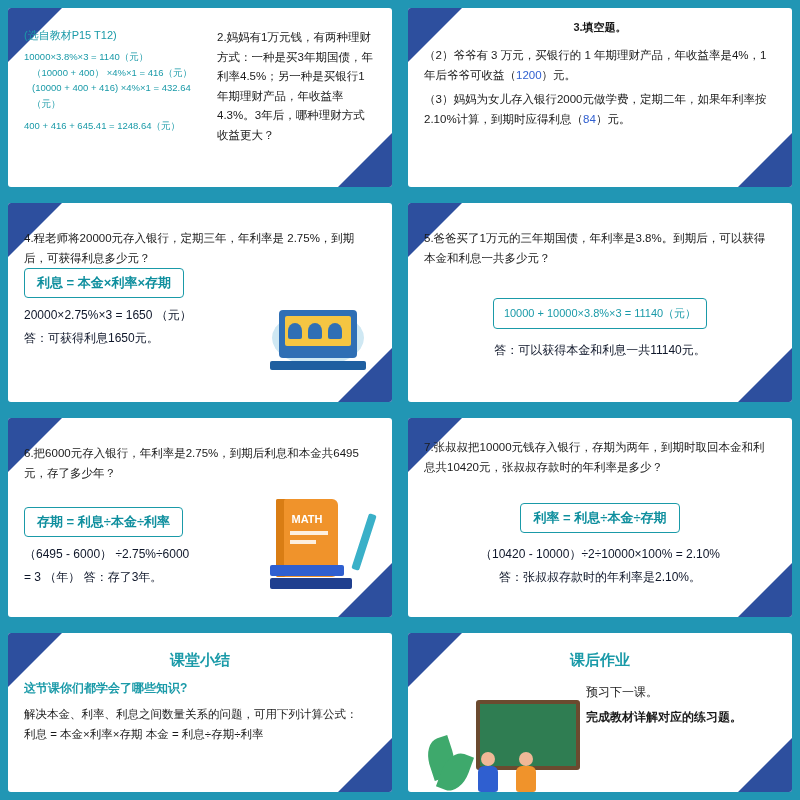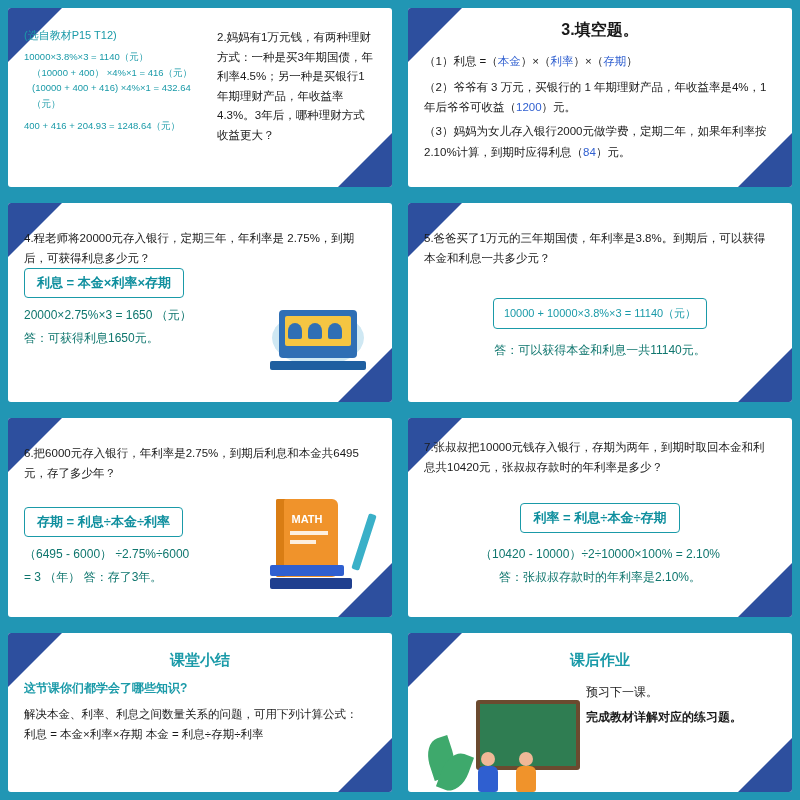--- a/index.html
+++ b/index.html
@@ -50,21 +50,21 @@
   .centerbox{
     border:1.5px solid #1a9aa8;border-radius:4px;
     padding:7px 10px;display:inline-block;
     color:#1a9aa8;font-size:11px;
   }
   .formula-box{
     border:1.5px solid #1a9aa8;border-radius:4px;
     padding:5px 12px;display:inline-block;
     color:#0f8f9e;font-size:13px;font-weight:bold;
   }
-  .ans{color:#0f766e;font-size:12px;line-height:1.9;}
+  .ans{color:#0f172a;font-size:12px;line-height:1.9;}
   .slide-head{
     text-align:center;color:#1a9aa8;font-size:15px;font-weight:bold;
     margin-top:4px;margin-bottom:10px;
   }
   .sub-q{color:#1a9aa8;font-size:12px;font-weight:bold;margin-bottom:8px;}
   .body-txt{color:#1a1a1a;font-size:11.5px;line-height:1.7;}
   .hw-line{color:#1a1a1a;font-size:12px;line-height:2.1;}
   .hw-bold{color:#1a1a1a;font-size:12px;font-weight:bold;line-height:2.1;}
 
   
@@ -107,36 +107,33 @@
 
   <div class="slide">
     <div class="corner-tl"></div>
     <div class="corner-br"></div>
     <div class="content s1">
       <div class="left">
         <div class="teal" style="font-size:11px;margin-bottom:6px;">(选自教材P15 T12)</div>
         <div class="small-calc">10000×3.8%×3 = 1140（元）</div>
         <div class="small-calc" style="padding-left:8px;">（10000 + 400） ×4%×1 = 416（元）</div>
         <div class="small-calc" style="padding-left:8px;">(10000 + 400 + 416) ×4%×1 = 432.64（元）</div>
-        <div class="small-calc" style="margin-top:6px;">400 + 416 + 204.93 = 1248.64（元）</div>
+        <div class="small-calc" style="margin-top:6px;">400 + 416 + 645.41 = 1248.64（元）</div>
       </div>
       <div class="right">
         <div class="q-title">2.妈妈有1万元钱，有两种理财方式：一种是买3年期国债，年利率4.5%；另一种是买银行1年期理财产品，年收益率4.3%。3年后，哪种理财方式收益更大？</div>
       </div>
     </div>
   </div>
 
   <div class="slide">
     <div class="corner-tl"></div>
     <div class="corner-br"></div>
     <div class="content" style="padding-top:12px;">
-      <div style="text-align:center;color:#1a1a1a;font-size:16px;font-weight:bold;margin-bottom:10px;">3.填空题。</div>
-      <div class="q-title-strong" style="margin-bottom:6px;">
-        <span>（1）利息 =（</span><span class="blue">本金</span><span>）×（</span><span class="blue">利率</span><span>）×（</span><span class="blue">存期</span><span>）</span>
-      </div>
+      <div style="text-align:center;color:#1a1a1a;font-size:11px;font-weight:bold;margin-bottom:10px;">3.填空题。</div>
       <div class="q-title-strong" style="margin-bottom:4px;">
         <span>（2）爷爷有 3 万元，买银行的 1 年期理财产品，年收益率是4%，1年后爷爷可收益（</span><span class="blue">1200</span><span>）元。</span>
       </div>
       <div class="q-title-strong">
         <span>（3）妈妈为女儿存入银行2000元做学费，定期二年，如果年利率按2.10%计算，到期时应得利息（</span><span class="blue">84</span><span>）元。</span>
       </div>
     </div>
   </div>
 
   <div class="slide">

